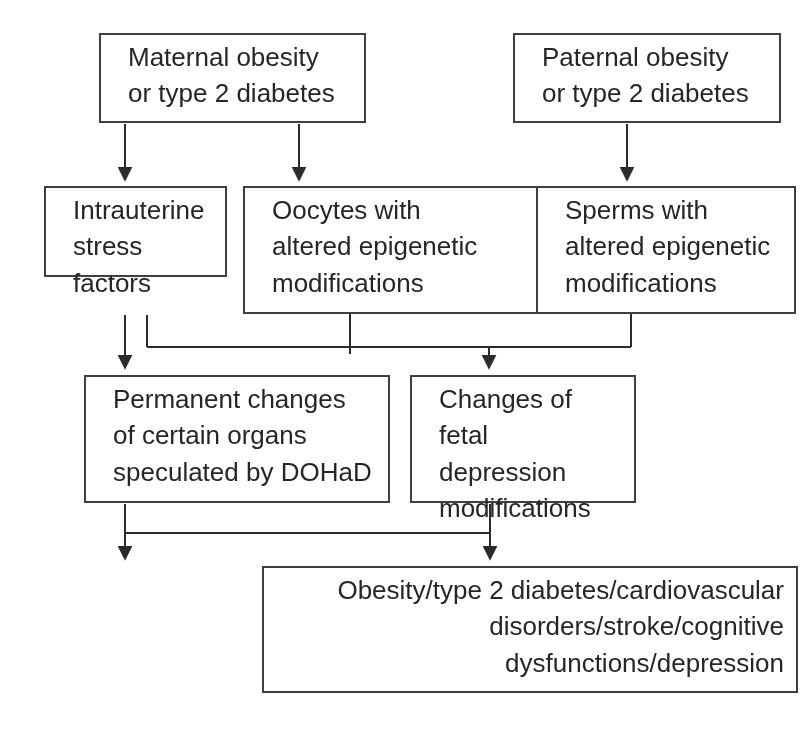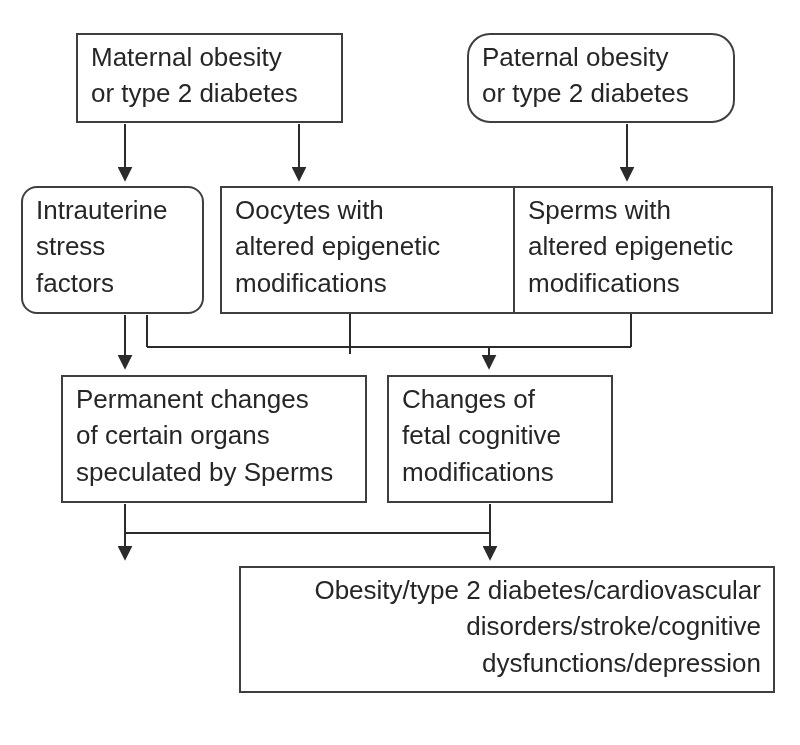--- a/index.html
+++ b/index.html
@@ -18,21 +18,22 @@
   }
   .connectors{
     position:absolute;left:0;top:0;width:800px;height:745px;
     pointer-events:none;
   }
   .box{
     position:absolute;
     box-sizing:border-box;
     border:2px solid var(--border);
     background:var(--bg);
-    padding:4px 12px 0 13px;
+    padding:4px 12px 0 27px;
+    margin-left:23px;
   }
   .box .label{
     display:block;
     white-space:pre-line;
     color:var(--text);
     font-size:26px;
     line-height:1.4;
     letter-spacing:0;
   }
 </style>
@@ -61,52 +62,52 @@
       <path d="M490,504 L490,557" marker-end="url(#ah)"></path>
       <path d="M125,533 L490,533"></path>
     </g>
   </svg>
 
   <div class="box" style="left:76px;top:33px;width:267px;height:90px;">
     <span class="label">Maternal obesity
 or type 2 diabetes</span>
   </div>
 
-  <div class="box" style="left:467px;top:33px;width:268px;height:90px;border-radius:23px;">
+  <div class="box" style="left:490px;top:33px;width:268px;height:90px;">
     <span class="label">Paternal obesity
 or type 2 diabetes</span>
   </div>
 
-  <div class="box" style="left:21px;top:186px;width:183px;height:128px;border-radius:16px;">
+  <div class="box" style="left:21px;top:186px;width:183px;height:91px;">
     <span class="label">Intrauterine
 stress
 factors</span>
   </div>
 
   <div class="box" style="left:220px;top:186px;width:299px;height:128px;">
     <span class="label">Oocytes with
 altered epigenetic
 modifications</span>
   </div>
 
   <div class="box" style="left:513px;top:186px;width:260px;height:128px;">
     <span class="label">Sperms with
 altered epigenetic
 modifications</span>
   </div>
 
   <div class="box" style="left:61px;top:375px;width:306px;height:128px;">
     <span class="label">Permanent changes
 of certain organs
-speculated by Sperms</span>
+speculated by DOHaD</span>
   </div>
 
   <div class="box" style="left:387px;top:375px;width:226px;height:128px;">
     <span class="label">Changes of
-fetal cognitive
+fetal depression
 modifications</span>
   </div>
 
 
   <div class="box" style="left:239px;top:566px;width:536px;height:127px;text-align:right;">
     <span class="label">Obesity/type 2 diabetes/cardiovascular
 disorders/stroke/cognitive
 dysfunctions/depression</span>
   </div>
 

